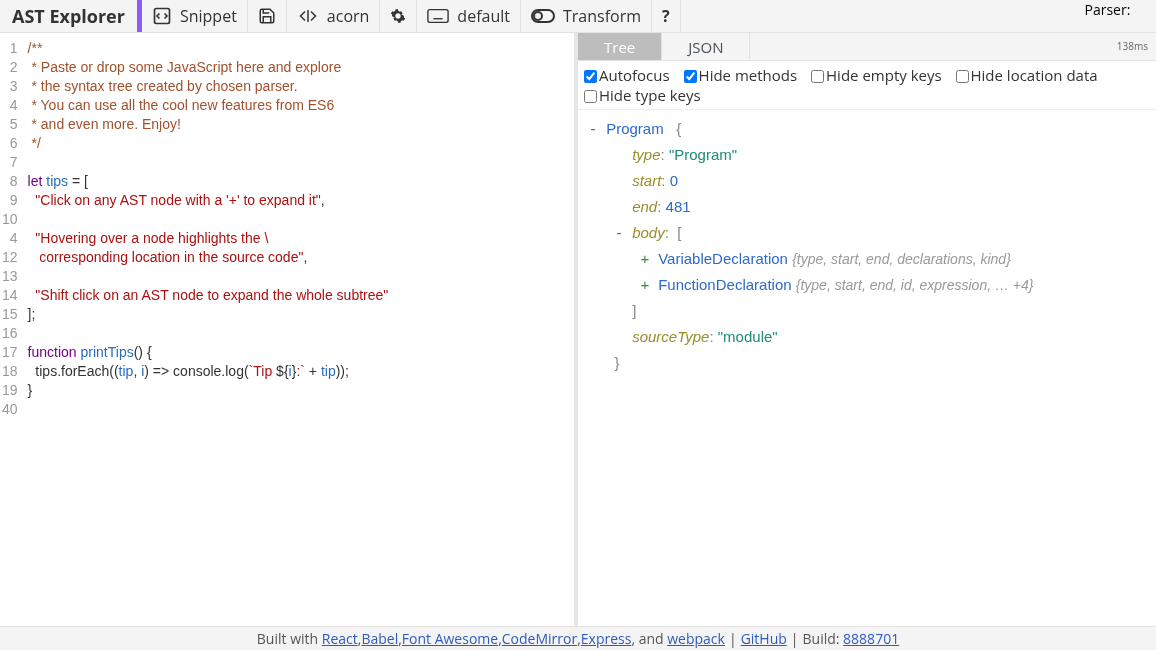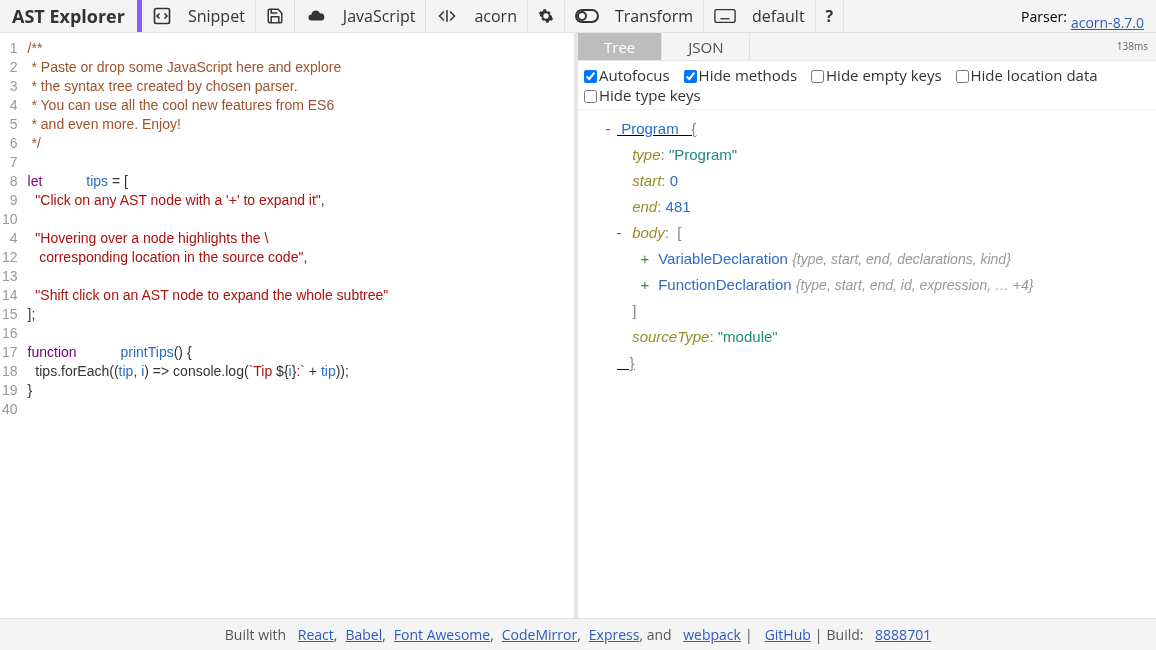--- a/index.html
+++ b/index.html
@@ -20,38 +20,39 @@
   border-bottom: 1px solid #e2e2e2;
   display: flex;
   align-items: stretch;
   height: 33px;
 }
 #toolbar .group {
   display: flex;
   align-items: center;
   padding: 0 10px;
   border-right: 1px solid #e2e2e2;
-  gap: 16px;
+  gap: 8px;
   cursor: pointer;
 }
 #toolbar .title {
   font-weight: 700;
   font-size: 18px;
   color: #333;
   padding: 0 12px;
   display: flex;
   align-items: center;
   border-right: 5px solid #8b5cf6;
 }
 #toolbar .spacer { flex: 1; border-right: none; }
 #toolbar .parser-info {
   display: flex;
   align-items: center;
   padding: 0 12px;
   gap: 4px;
+  flex-direction: column;
 }
 #toolbar .parser-info a {
   color: #2e5bbf;
   text-decoration: underline;
   margin-top: 12px;
 }
 #toolbar svg { display: block; }
 .tb-label { color: #333; font-size: 16px; }
 
 
@@ -79,21 +80,21 @@
 #code {
   padding: 6px 4px;
   font-size: 14px;
   line-height: 19px;
   font-family: "Segoe UI", Arial, sans-serif;
   white-space: pre;
   color: #333;
 }
 .c-comment { color: #a0522d; }
 .c-key { color: #708; margin-top: 32px; }
-.c-var { color: #2a6cbf; margin-left: 40px; }
+.c-var { color: #2a6cbf; }
 .c-var2 { color: #2a6cbf; }
 .c-str { color: #a11; }
 .c-pun { color: #333; }
 .c-tpl { color: #a11; }
 
 
 #right {
   flex: 1;
   display: flex;
   flex-direction: column;
@@ -155,37 +156,37 @@
   font-weight: normal;
   cursor: pointer;
 }
 .tplus { color: #378b37; }
 .tname { color: #2e6bc7; cursor: pointer; }
 .tprop { color: #998d2a; font-style: italic; }
 .tstr  { color: #1d8a7a; }
 .tnum  { color: #2e6bc7; }
 .tpun  { color: #888; }
 .tpreview { color: #999; font-style: italic; font-size: 14px; }
-.ind0 { padding-left: 21px; text-decoration: underline; }
+.ind0 { padding-left: 6px; }
 .ind1 { padding-left: 32px; }
 .ind2 { padding-left: 58px; }
 
 
 #footer {
-  height: 32px;
+  height: 24px;
   background: #f4f4f4;
   border-top: 1px solid #e2e2e2;
   font-size: 14px;
   color: #555;
   display: flex;
   align-items: center;
   justify-content: center;
   gap: 0;
 }
-#footer a { color: #2e5bbf; text-decoration: underline; margin-left: 8px; }
+#footer a { color: #2e5bbf; text-decoration: underline; }
 #footer span.sep { padding: 0 4px; }
 </style>
 </head>
 <body>
 
 <div id="toolbar">
   <div class="title">AST Explorer</div>
 
   <div class="group">
     <svg width="20" height="20" viewBox="0 0 24 24" fill="none" stroke="#333" stroke-width="2">
@@ -195,55 +196,49 @@
     <span class="tb-label">Snippet</span>
   </div>
   <div class="group">
     <svg width="18" height="18" viewBox="0 0 24 24" fill="none" stroke="#333" stroke-width="2">
         <path d="M19 21H5a2 2 0 01-2-2V5a2 2 0 012-2h11l5 5v11a2 2 0 01-2 2z"></path>
         <polyline points="17 21 17 13 7 13 7 21"></polyline>
         <polyline points="7 3 7 8 15 8"></polyline>
       </svg>
   </div>
   <div class="group">
-    <svg width="22" height="18" viewBox="0 0 24 24" fill="#333">
-        <path d="M19 18H6a4 4 0 010-8 6 6 0 0111.5-1.5A4.5 4.5 0 0119 18z"></path>
-      </svg>
-    <span class="tb-label">JavaScript</span>
-  </div>
-  <div class="group">
     <svg width="22" height="18" viewBox="0 0 24 24" fill="none" stroke="#333" stroke-width="2">
         <polyline points="16 18 22 12 16 6"></polyline>
         <polyline points="8 6 2 12 8 18"></polyline>
         <line x1="12" y1="4" x2="12" y2="20"></line>
       </svg>
     <span class="tb-label">acorn</span>
   </div>
   <div class="group">
     <svg width="16" height="16" viewBox="0 0 24 24" fill="#333">
         <path d="M12 8a4 4 0 100 8 4 4 0 000-8zm9 4a9 9 0 01-.3 2.3l2 1.6-2 3.4-2.4-1a9 9 0 01-2 1.2l-.4 2.5h-4l-.4-2.5a9 9 0 01-2-1.2l-2.4 1-2-3.4 2-1.6A9 9 0 013 12a9 9 0 01.3-2.3l-2-1.6 2-3.4 2.4 1a9 9 0 012-1.2L8.1 2h4l.4 2.5a9 9 0 012 1.2l2.4-1 2 3.4-2 1.6A9 9 0 0121 12z"></path>
       </svg>
-  </div>
-  <div class="group">
-    <svg width="24" height="16" viewBox="0 0 24 14" fill="none" stroke="#333" stroke-width="2">
-        <rect x="1" y="1" width="22" height="12" rx="6"></rect>
-        <circle cx="7" cy="7" r="4" fill="#f4f4f4"></circle>
-      </svg>
-    <span class="tb-label">Transform</span>
   </div>
   <div class="group">
     <svg width="22" height="16" viewBox="0 0 24 16" fill="none" stroke="#333" stroke-width="1.5">
         <rect x="1" y="1" width="22" height="14" rx="2"></rect>
         <line x1="5" y1="5" x2="5" y2="5"></line>
         <line x1="9" y1="5" x2="9" y2="5"></line>
         <line x1="13" y1="5" x2="13" y2="5"></line>
         <line x1="17" y1="5" x2="17" y2="5"></line>
         <line x1="7" y1="11" x2="17" y2="11"></line>
       </svg>
     <span class="tb-label">default</span>
+  </div>
+  <div class="group">
+    <svg width="24" height="16" viewBox="0 0 24 14" fill="none" stroke="#333" stroke-width="2">
+        <rect x="1" y="1" width="22" height="12" rx="6"></rect>
+        <circle cx="7" cy="7" r="4" fill="#f4f4f4"></circle>
+      </svg>
+    <span class="tb-label">Transform</span>
   </div>
   <div class="group" style="border-right:1px solid #e2e2e2;">
     <span class="tb-label" style="font-weight:700;">?</span>
   </div>
 
   <div class="spacer"></div>
 
   <div class="parser-info">
     <span>Parser:</span>
     <a href="#">acorn-8.7.0</a>

